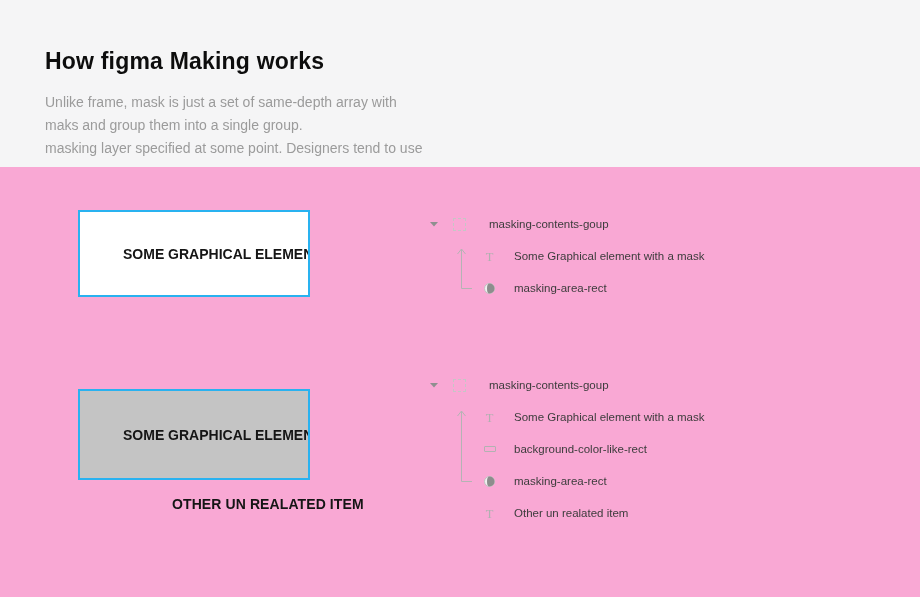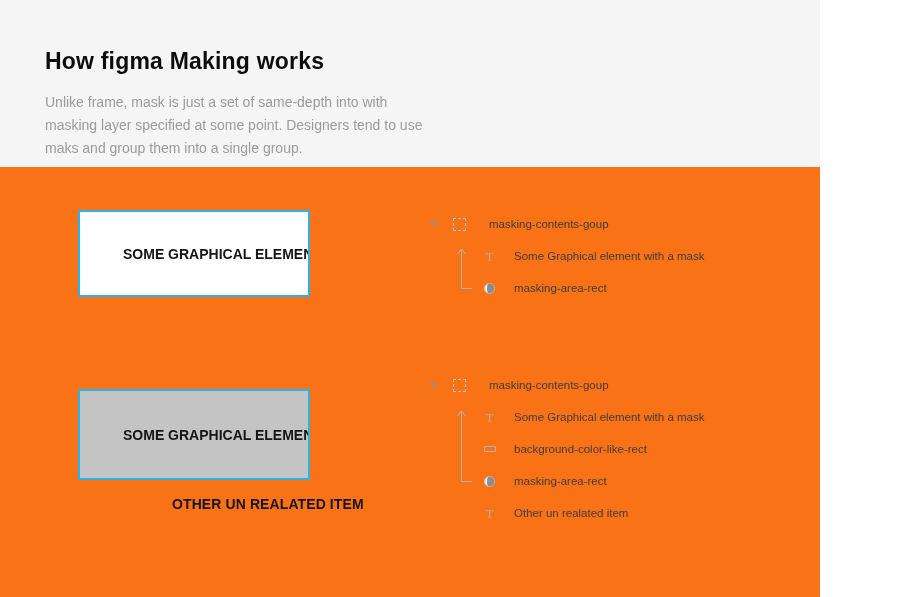--- a/index.html
+++ b/index.html
@@ -1,18 +1,18 @@
 <!DOCTYPE html>
 <html><head>
 <meta charset="utf-8">
 <style>
   html, body { margin: 0; padding: 0; background: #ffffff; }
   .canvas {
-    position: relative; width: 820px; height: 597px;
-    background: #f97316; overflow: hidden;
+    position: relative; width: 920px; height: 597px;
+    background: #f9a8d4; overflow: hidden;
     font-family: "Liberation Sans", sans-serif;
   }
   
   .header {
     position: absolute; left: 0; top: 0; width: 920px; height: 167px;
     background: #f5f5f6;
   }
   .page-title {
     position: absolute; left: 45px; top: 48px;
     font-size: 23px; font-weight: bold; color: #0d0d0d; letter-spacing: 0.2px;
@@ -59,23 +59,23 @@
   .arrow-overlay { position: absolute; left: 0; top: 0; pointer-events: none; }
 </style>
 </head>
 <body>
 
 <div class="canvas">
 
   <div class="header">
     <div class="page-title">How figma Making works</div>
     <div class="page-desc">
-      <div>Unlike frame, mask is just a set of same-depth into with</div>
+      <div>Unlike frame, mask is just a set of same-depth array with</div>
+      <div>maks and group them into a single group.</div>
       <div>masking layer specified at some point. Designers tend to use</div>
-      <div>maks and group them into a single group.</div>
     </div>
   </div>
 
   <div class="demo-box box-1" style="border: 2px solid #29b2f0;">
     <span class="box-label">SOME GRAPHICAL ELEMENT WITH A MASK</span>
   </div>
 
   <div class="layer-tree tree-1">
     <svg class="arrow-overlay" width="50" height="96" viewBox="0 0 50 96">
       <path d="M31.5 41.5 V80.5 H42" stroke="#b4b4b4" stroke-width="1" fill="none"></path>

